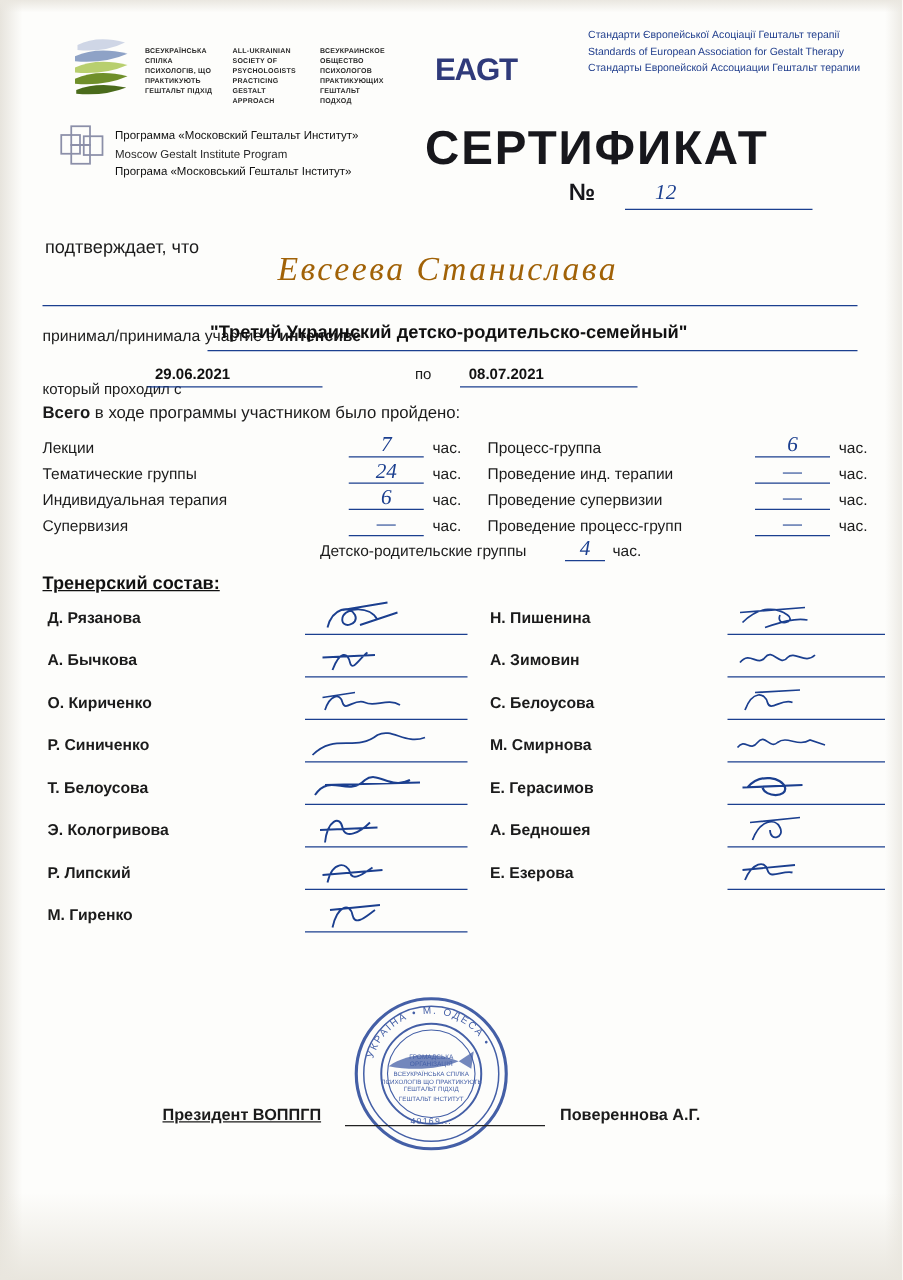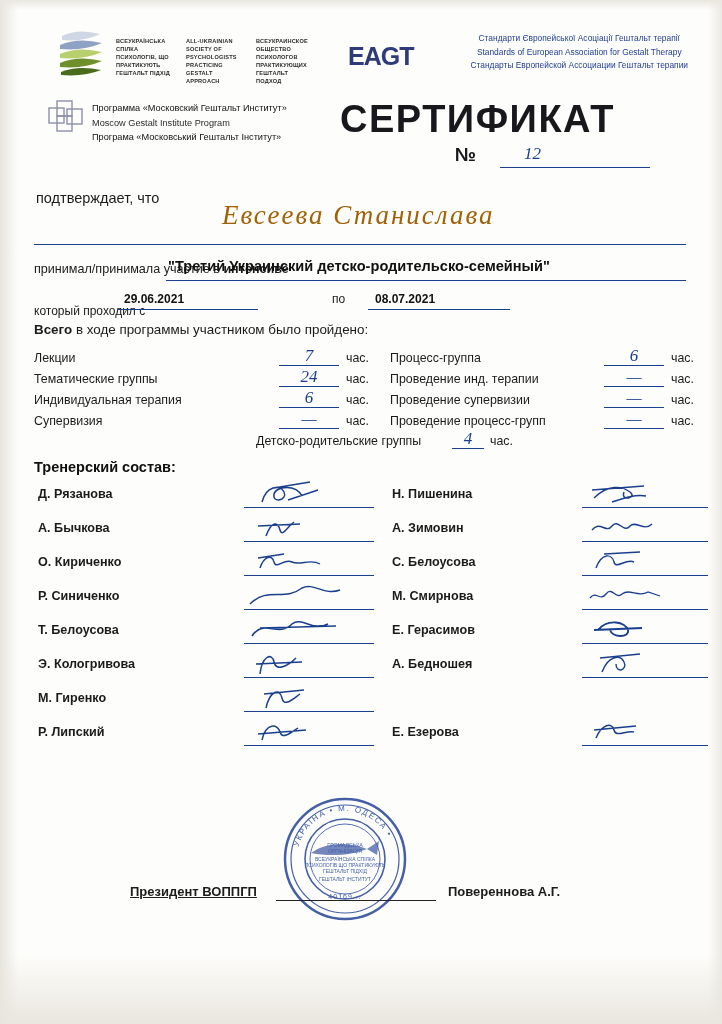--- a/index.html
+++ b/index.html
@@ -60,22 +60,22 @@
   }
   .eagt {
     position: absolute; left: 300px; top: 22px;
     font-size: 25px;
     font-weight: bold;
     letter-spacing: -1px;
     color: #2f3a7a;
     font-family: "Liberation Sans", sans-serif;
   }
   .standards {
-    position: absolute; right: 0; top: 12px;
-    text-align: center;
+    position: absolute; right: 0; top: 1px;
+    text-align: left;
     font-size: 8.4px;
     line-height: 1.62;
     color: #23408e;
   }
 
   
   .mgi-logo {
     position: absolute; left: 48px; top: 100px; width: 36px; height: 36px;
   }
   .program-lines {
@@ -236,21 +236,21 @@
     border-bottom: 1.2px solid #1b3f8f; height: 19px;
   }
   .family-unit {
     position: absolute; left: 456px; top: 2px;
     font-size: 12.4px; color: #1b1b1b;
   }
 
   
   .trainers-title {
     position: absolute; left: 34px; top: 459px;
-    font-size: 14.5px; font-weight: bold; color: #111;
+    font-size: 14.5px; font-weight: bold; color: #111; text-decoration: underline;
   }
   .trainers {
     position: absolute; left: 34px; top: 484px; width: 652px;
   }
   .trow { position: relative; height: 34px; }
   .tname-l {
     position: absolute; left: 4px; top: 3px;
     font-size: 12.6px; font-weight: bold; color: #1b1b1b;
   }
   .tsig-l {
@@ -523,44 +523,44 @@
       <div class="tsig-r">
         <div class="sig-ink">
           <svg width="126" height="26" viewBox="0 0 126 26">
               <path d="M20 22 C26 6 38 4 42 12 C46 20 34 24 34 14 M18 8 L58 4" stroke="#1b3f8f" stroke-width="1.4" fill="none"></path>
             </svg>
         </div>
       </div>
     </div>
 
     <div class="trow">
+      <div class="tname-l">Р. Липский</div>
+      <div class="tsig-l">
+        <div class="sig-ink">
+          <svg width="130" height="26" viewBox="0 0 130 26">
+              <path d="M18 22 C22 4 34 6 36 14 C38 22 48 14 54 10 M14 16 L62 12" stroke="#1b3f8f" stroke-width="1.5" fill="none"></path>
+            </svg>
+        </div>
+      </div>
+      <div class="tname-r">Е. Езерова</div>
+      <div class="tsig-r">
+        <div class="sig-ink">
+          <svg width="126" height="26" viewBox="0 0 126 26">
+              <path d="M14 20 C20 6 30 4 32 12 C34 20 44 12 52 14 M12 12 L54 8" stroke="#1b3f8f" stroke-width="1.5" fill="none"></path>
+            </svg>
+        </div>
+      </div>
+    </div>
+
+    <div class="trow">
       <div class="tname-l">М. Гиренко</div>
       <div class="tsig-l">
         <div class="sig-ink">
           <svg width="130" height="26" viewBox="0 0 130 26">
               <path d="M22 24 C26 6 36 4 38 14 C40 24 50 14 56 10 M20 10 L60 6" stroke="#1b3f8f" stroke-width="1.5" fill="none"></path>
-            </svg>
-        </div>
-      </div>
-    </div>
-
-    <div class="trow">
-      <div class="tname-l">Р. Липский</div>
-      <div class="tsig-l">
-        <div class="sig-ink">
-          <svg width="130" height="26" viewBox="0 0 130 26">
-              <path d="M18 22 C22 4 34 6 36 14 C38 22 48 14 54 10 M14 16 L62 12" stroke="#1b3f8f" stroke-width="1.5" fill="none"></path>
-            </svg>
-        </div>
-      </div>
-      <div class="tname-r">Е. Езерова</div>
-      <div class="tsig-r">
-        <div class="sig-ink">
-          <svg width="126" height="26" viewBox="0 0 126 26">
-              <path d="M14 20 C20 6 30 4 32 12 C34 20 44 12 52 14 M12 12 L54 8" stroke="#1b3f8f" stroke-width="1.5" fill="none"></path>
             </svg>
         </div>
       </div>
     </div>
   </div>
 
   <div class="stamp">
     <svg width="128" height="128" viewBox="0 0 128 128">
       <circle cx="64" cy="64" r="60" fill="none" stroke="#2b4a9b" stroke-width="2.5"></circle>
       <circle cx="64" cy="64" r="54" fill="none" stroke="#2b4a9b" stroke-width="1.2"></circle>

